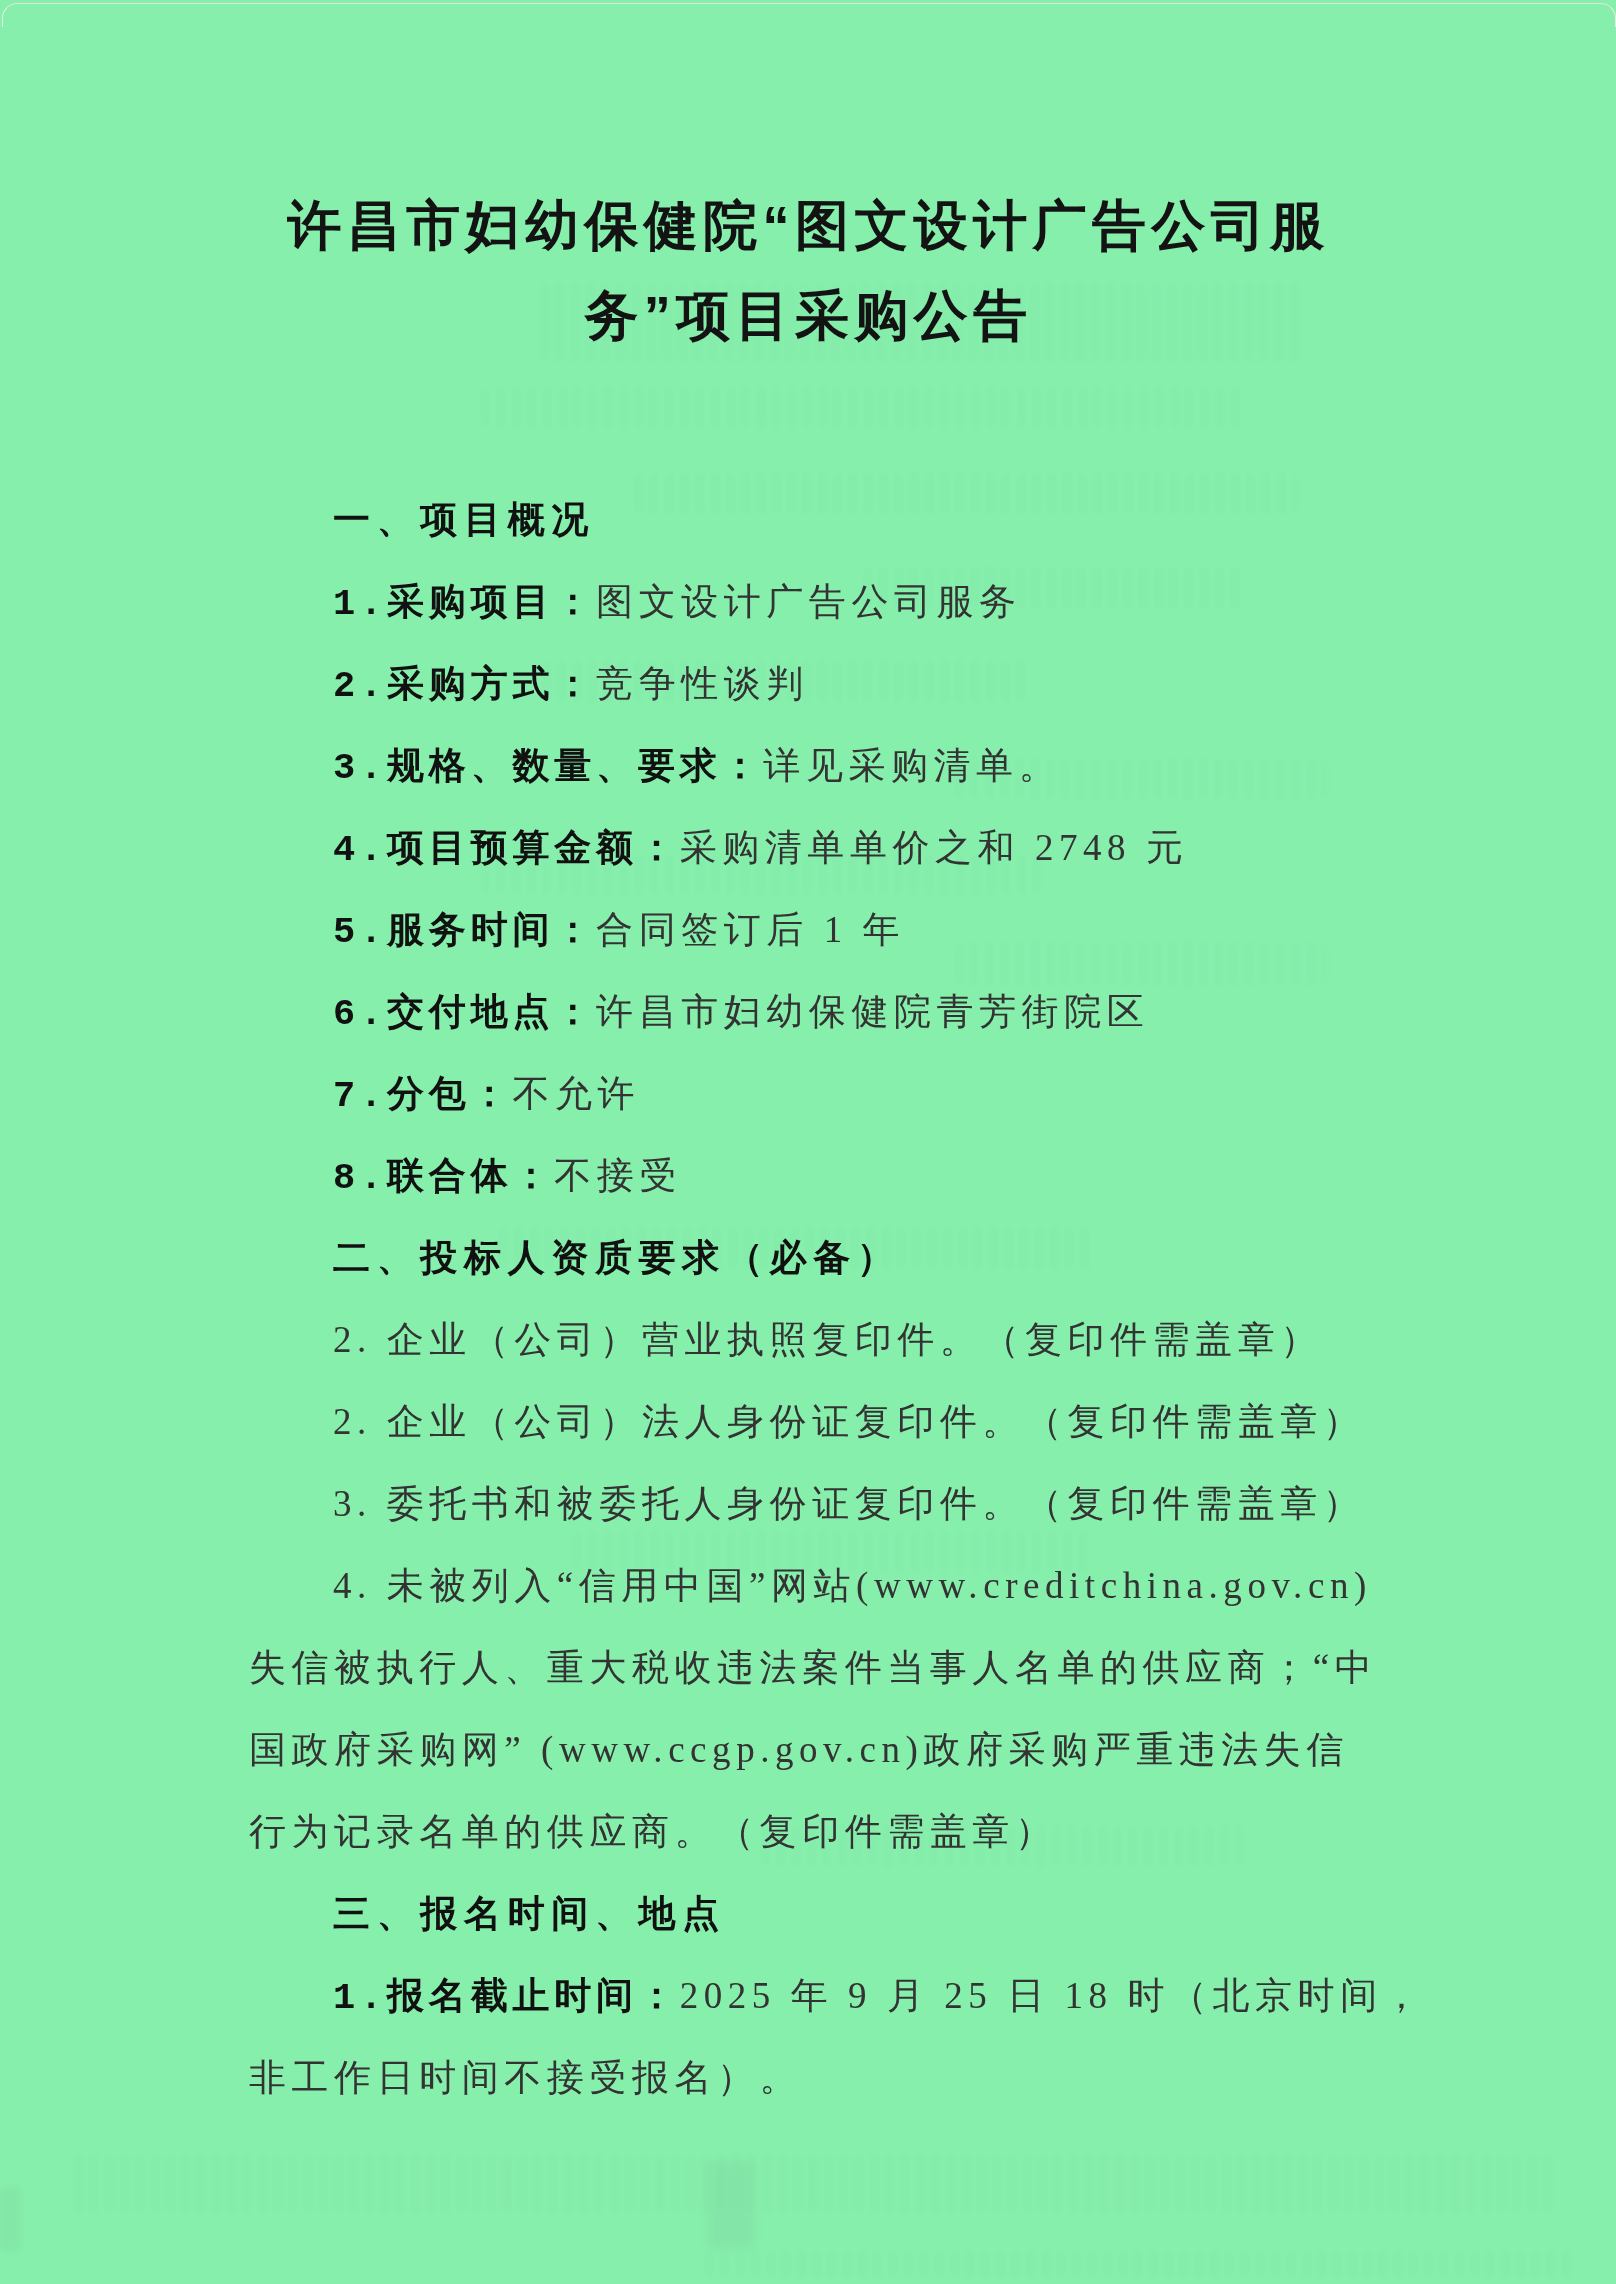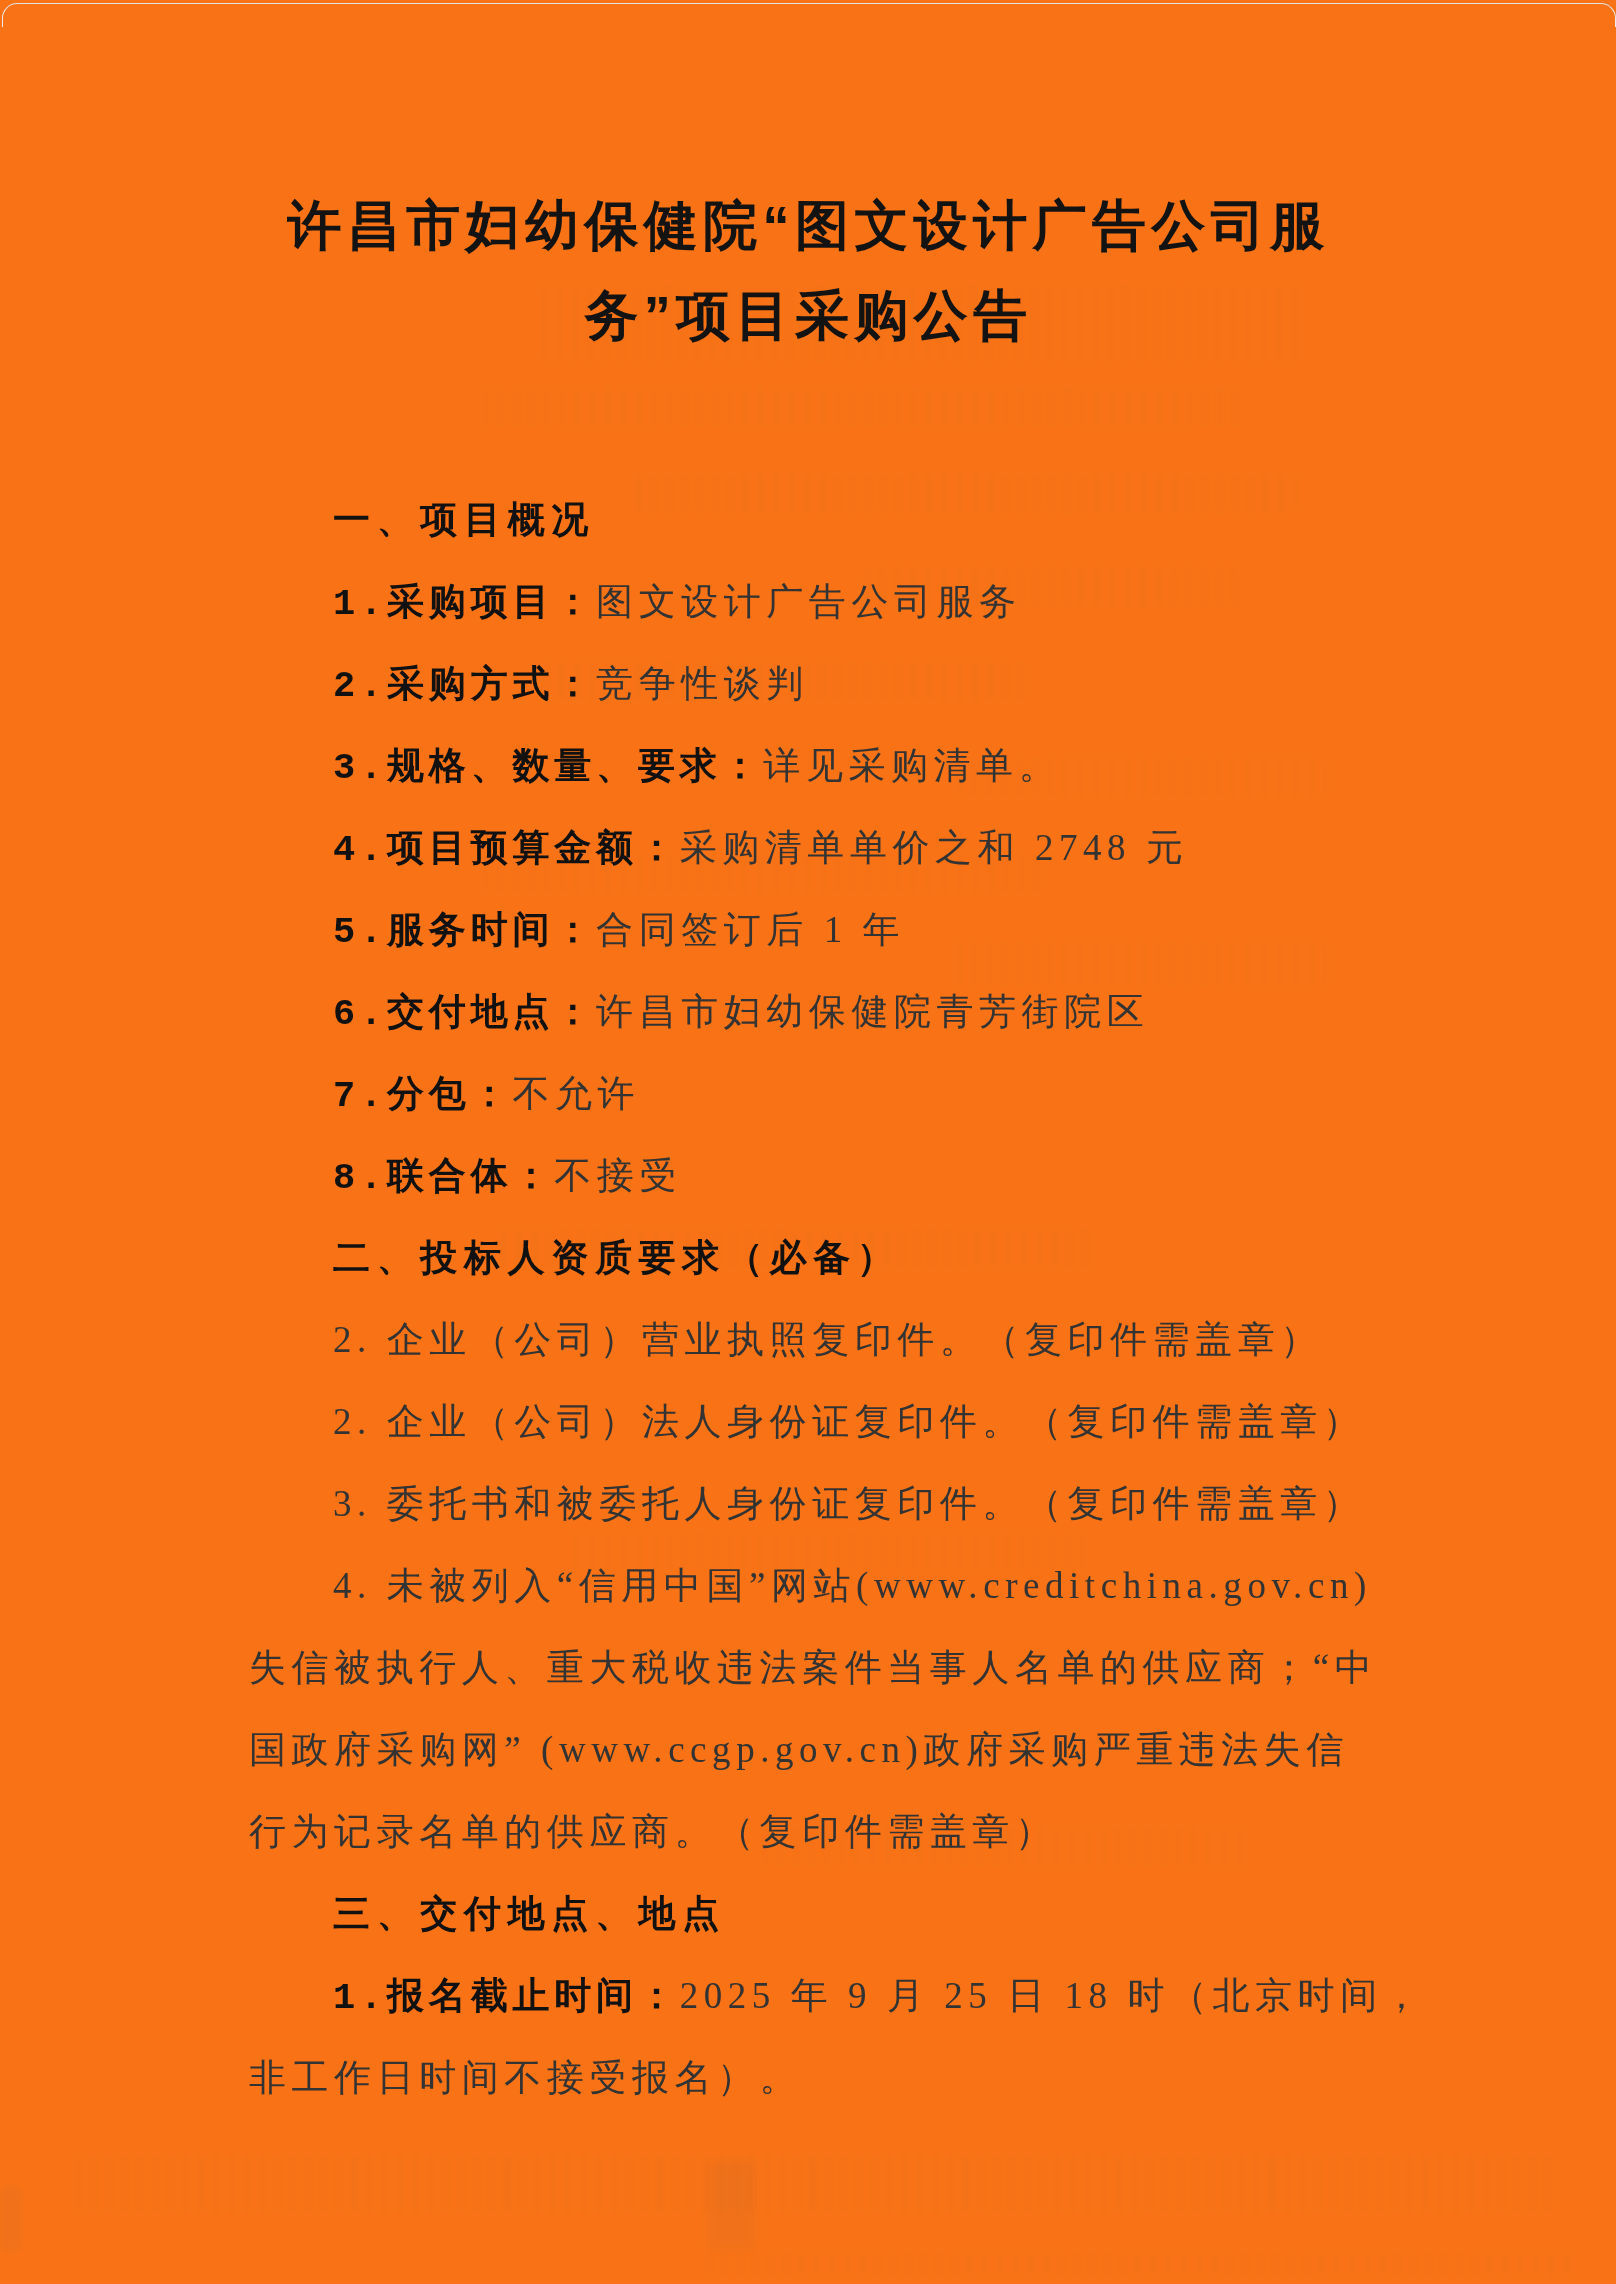--- a/index.html
+++ b/index.html
@@ -4,21 +4,21 @@
 <style>
   html, body {
     margin: 0;
     padding: 0;
     background: #ffffff;
   }
   .page {
     position: relative;
     width: 1617px;
     height: 2284px;
-    background: #f97316;
+    background: #86efac;
     overflow: hidden;
     font-family: "Liberation Serif", "DejaVu Serif", serif;
   }
   
   .scan-edge {
     position: absolute;
     top: 3.1px; left: 1.5px; right: 1.5px;
     height: 23.4px;
     border-top: 1.5px solid #e2e2e2;
     border-left: 1.5px solid #ececec;
@@ -126,19 +126,19 @@
       <div class="line indent"><span class="b">7.分包：</span><span class="t">不允许</span></div>
       <div class="line indent"><span class="b">8.联合体：</span><span class="t">不接受</span></div>
       <div class="line indent section"><span class="b">二、投标人资质要求（必备）</span></div>
       <div class="line indent"><span class="t">2. 企业（公司）营业执照复印件。（复印件需盖章）</span></div>
       <div class="line indent"><span class="t">2. 企业（公司）法人身份证复印件。（复印件需盖章）</span></div>
       <div class="line indent"><span class="t">3. 委托书和被委托人身份证复印件。（复印件需盖章）</span></div>
       <div class="line indent"><span class="t">4. 未被列入“信用中国”网站(www.creditchina.gov.cn)</span></div>
       <div class="line"><span class="t">失信被执行人、重大税收违法案件当事人名单的供应商；“中</span></div>
       <div class="line"><span class="t">国政府采购网” (www.ccgp.gov.cn)政府采购严重违法失信</span></div>
       <div class="line"><span class="t">行为记录名单的供应商。（复印件需盖章）</span></div>
-      <div class="line indent section"><span class="b">三、交付地点、地点</span></div>
+      <div class="line indent section"><span class="b">三、报名时间、地点</span></div>
       <div class="line indent"><span class="b">1.报名截止时间：</span><span class="t">2025 年 9 月 25 日 18 时（北京时间，</span></div>
       <div class="line"><span class="t">非工作日时间不接受报名）。</span></div>
     </div>
 
 </div>
 
 
 </body></html>

